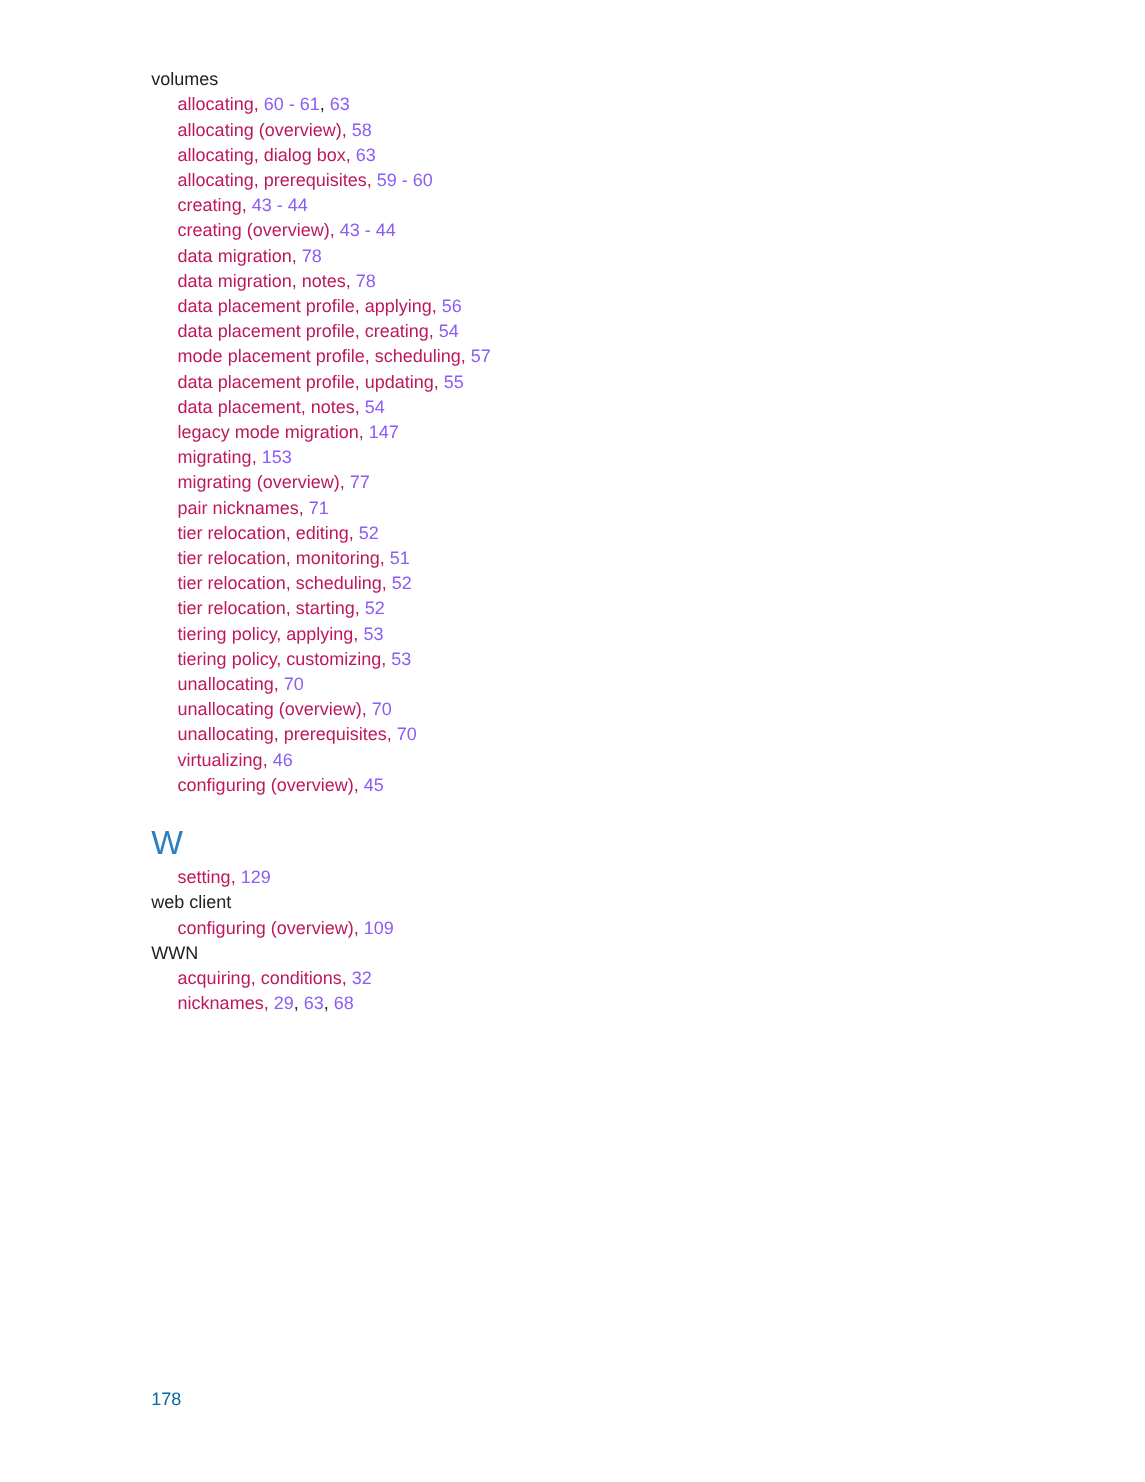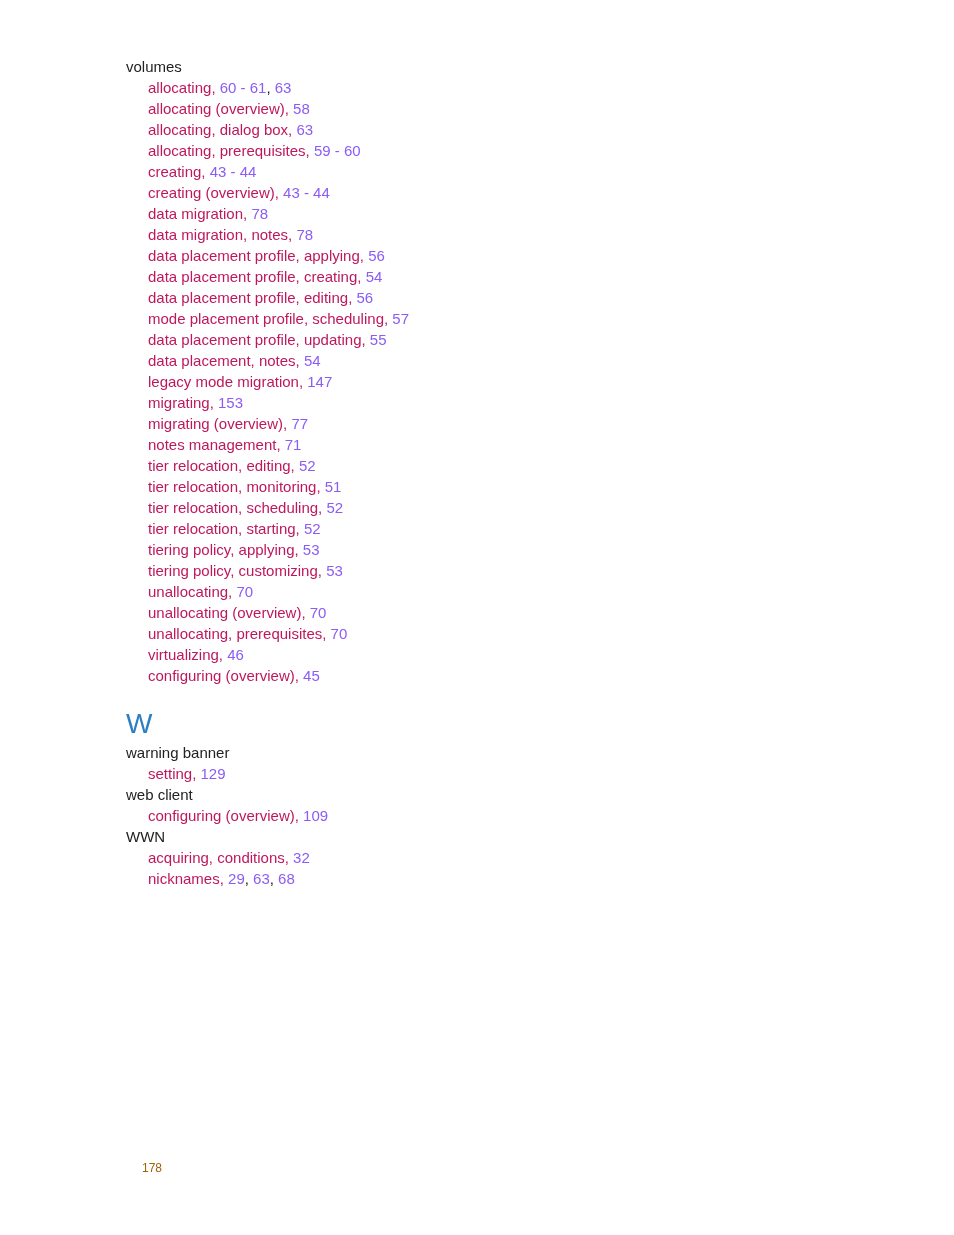--- a/index.html
+++ b/index.html
@@ -38,67 +38,65 @@
   .section-head {
     font-size: 28px;
     color: #2d7fc1;
     margin-top: 22px;
     margin-bottom: 2px;
     font-weight: 400;
     line-height: 32px;
   }
   .pagenum {
     position: absolute;
-    left: 142px;
+    left: 126px;
     bottom: 60px;
-    font-size: 12px;
-    color: #a16207;
+    font-size: 15px;
+    color: #0369a1;
   }
 </style>
 </head>
 <body>
 
 <div class="page">
 
   <div class="term">volumes</div>
   <div id="v-items">
       <div class="sub"><span class="t">allocating, </span><a class="pg">60 - 61</a><span>, </span><a class="pg">63</a></div>
       <div class="sub"><span class="t">allocating (overview), </span><a class="pg">58</a></div>
       <div class="sub"><span class="t">allocating, dialog box, </span><a class="pg">63</a></div>
       <div class="sub"><span class="t">allocating, prerequisites, </span><a class="pg">59 - 60</a></div>
       <div class="sub"><span class="t">creating, </span><a class="pg">43 - 44</a></div>
       <div class="sub"><span class="t">creating (overview), </span><a class="pg">43 - 44</a></div>
       <div class="sub"><span class="t">data migration, </span><a class="pg">78</a></div>
       <div class="sub"><span class="t">data migration, notes, </span><a class="pg">78</a></div>
       <div class="sub"><span class="t">data placement profile, applying, </span><a class="pg">56</a></div>
       <div class="sub"><span class="t">data placement profile, creating, </span><a class="pg">54</a></div>
-      <div class="sub"><span class="t">data placement profile, editing, </span><a class="pg">56</a></div>
       <div class="sub"><span class="t">mode placement profile, scheduling, </span><a class="pg">57</a></div>
       <div class="sub"><span class="t">data placement profile, updating, </span><a class="pg">55</a></div>
       <div class="sub"><span class="t">data placement, notes, </span><a class="pg">54</a></div>
       <div class="sub"><span class="t">legacy mode migration, </span><a class="pg">147</a></div>
       <div class="sub"><span class="t">migrating, </span><a class="pg">153</a></div>
       <div class="sub"><span class="t">migrating (overview), </span><a class="pg">77</a></div>
-      <div class="sub"><span class="t">notes management, </span><a class="pg">71</a></div>
+      <div class="sub"><span class="t">pair nicknames, </span><a class="pg">71</a></div>
       <div class="sub"><span class="t">tier relocation, editing, </span><a class="pg">52</a></div>
       <div class="sub"><span class="t">tier relocation, monitoring, </span><a class="pg">51</a></div>
       <div class="sub"><span class="t">tier relocation, scheduling, </span><a class="pg">52</a></div>
       <div class="sub"><span class="t">tier relocation, starting, </span><a class="pg">52</a></div>
       <div class="sub"><span class="t">tiering policy, applying, </span><a class="pg">53</a></div>
       <div class="sub"><span class="t">tiering policy, customizing, </span><a class="pg">53</a></div>
       <div class="sub"><span class="t">unallocating, </span><a class="pg">70</a></div>
       <div class="sub"><span class="t">unallocating (overview), </span><a class="pg">70</a></div>
       <div class="sub"><span class="t">unallocating, prerequisites, </span><a class="pg">70</a></div>
       <div class="sub"><span class="t">virtualizing, </span><a class="pg">46</a></div>
       <div class="sub"><span class="t">configuring (overview), </span><a class="pg">45</a></div>
     </div>
 
   <div class="section-head">W</div>
   <div id="w-groups">
-      <div class="term">warning banner</div>
       <div class="sub"><span class="t">setting, </span><a class="pg">129</a></div>
       <div class="term">web client</div>
       <div class="sub"><span class="t">configuring (overview), </span><a class="pg">109</a></div>
       <div class="term">WWN</div>
       <div class="sub"><span class="t">acquiring, conditions, </span><a class="pg">32</a></div>
       <div class="sub"><span class="t">nicknames, </span><a class="pg">29</a><span>, </span><a class="pg">63</a><span>, </span><a class="pg">68</a></div>
     </div>
 
   <div class="pagenum">178</div>
 </div>

